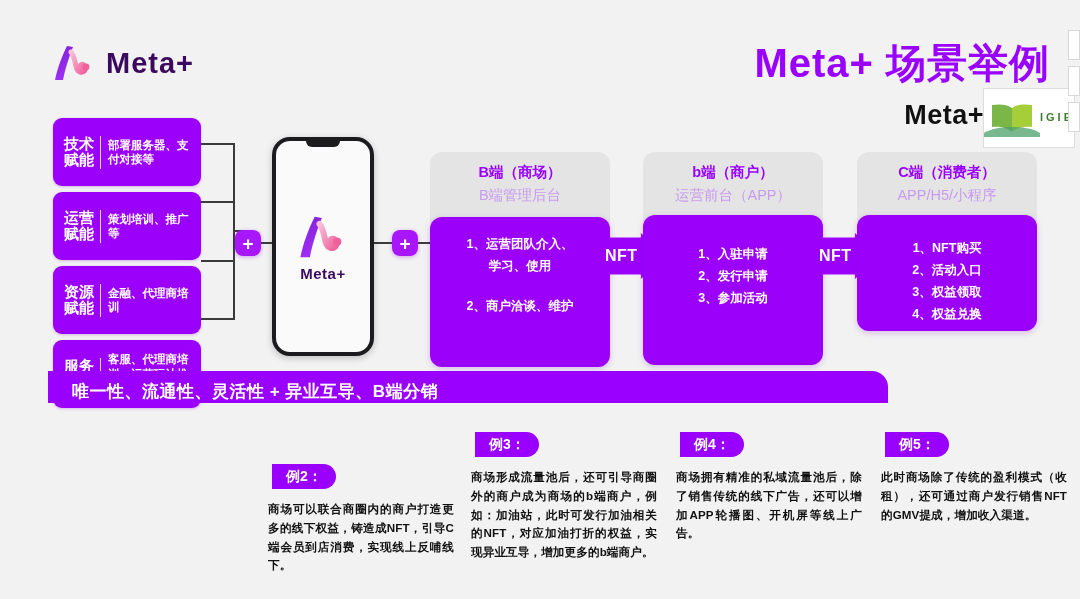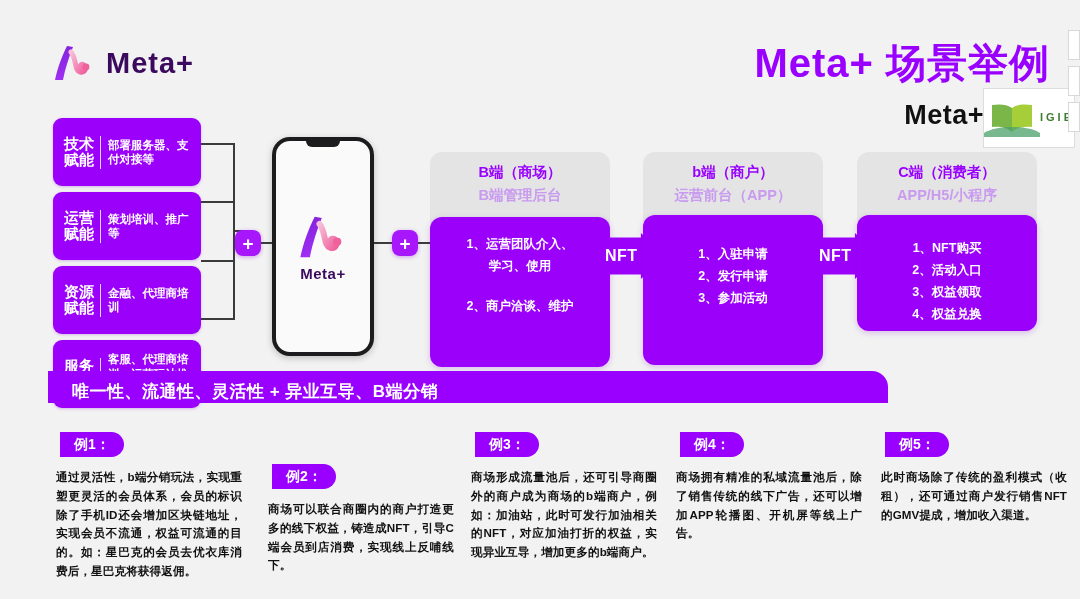--- a/index.html
+++ b/index.html
@@ -86,21 +86,21 @@
   .phone-logo { width:56px; height:50px; position:relative; }
   .phone-label { font-size:15px; font-weight:bold; color:#3b0a5e; margin-top:3px; letter-spacing:0.5px; }
 
   
   .panel { position:absolute; width:180px; }
   .panel-head {
     background:#e4e4e4; border-radius:12px 12px 0 0;
     padding:10px 6px 20px; text-align:center;
   }
   .panel-title { font-size:14.5px; font-weight:bold; color:#9900ff; line-height:1.5; }
-  .panel-subtitle { font-size:14.5px; font-weight:bold; color:#c89af0; line-height:1.6; }
+  .panel-subtitle { font-size:14.5px; font-weight:normal; color:#c89af0; line-height:1.6; }
   .panel-body {
     background:#9b00fb; border-radius:12px; margin-top:-12px;
     padding:14px 10px 16px; text-align:center; position:relative;
     box-shadow:0 2px 6px rgba(120,0,200,0.22);
   }
   .panel-item { color:#fff; font-size:12.5px; font-weight:bold; line-height:1.45; }
   .panel-item + .panel-item { margin-top:4px; }
   .panel-item.spaced { margin-top:22px; }
 
   #panel1 { left:430px; top:152px; }
@@ -304,24 +304,20 @@
       <div class="panel-item">2、活动入口</div>
       <div class="panel-item">3、权益领取</div>
       <div class="panel-item">4、权益兑换</div>
     </div>
   </div>
 
   <div class="banner">
     <span class="banner-text">唯一性、流通性、灵活性 + 异业互导、B端分销</span>
   </div>
 
-  <div class="ex" id="ex1">
-    <div class="ex-badge">例1：</div>
-    <div class="ex-body">通过灵活性，b端分销玩法，实现重塑更灵活的会员体系，会员的标识除了手机ID还会增加区块链地址，实现会员不流通，权益可流通的目的。如：星巴克的会员去优衣库消费后，星巴克将获得返佣。</div>
-  </div>
   <div class="ex" id="ex2">
     <div class="ex-badge">例2：</div>
     <div class="ex-body">商场可以联合商圈内的商户打造更多的线下权益，铸造成NFT，引导C端会员到店消费，实现线上反哺线下。</div>
   </div>
   <div class="ex" id="ex3">
     <div class="ex-badge">例3：</div>
     <div class="ex-body">商场形成流量池后，还可引导商圈外的商户成为商场的b端商户，例如：加油站，此时可发行加油相关的NFT，对应加油打折的权益，实现异业互导，增加更多的b端商户。</div>
   </div>
   <div class="ex" id="ex4">
     <div class="ex-badge">例4：</div>

